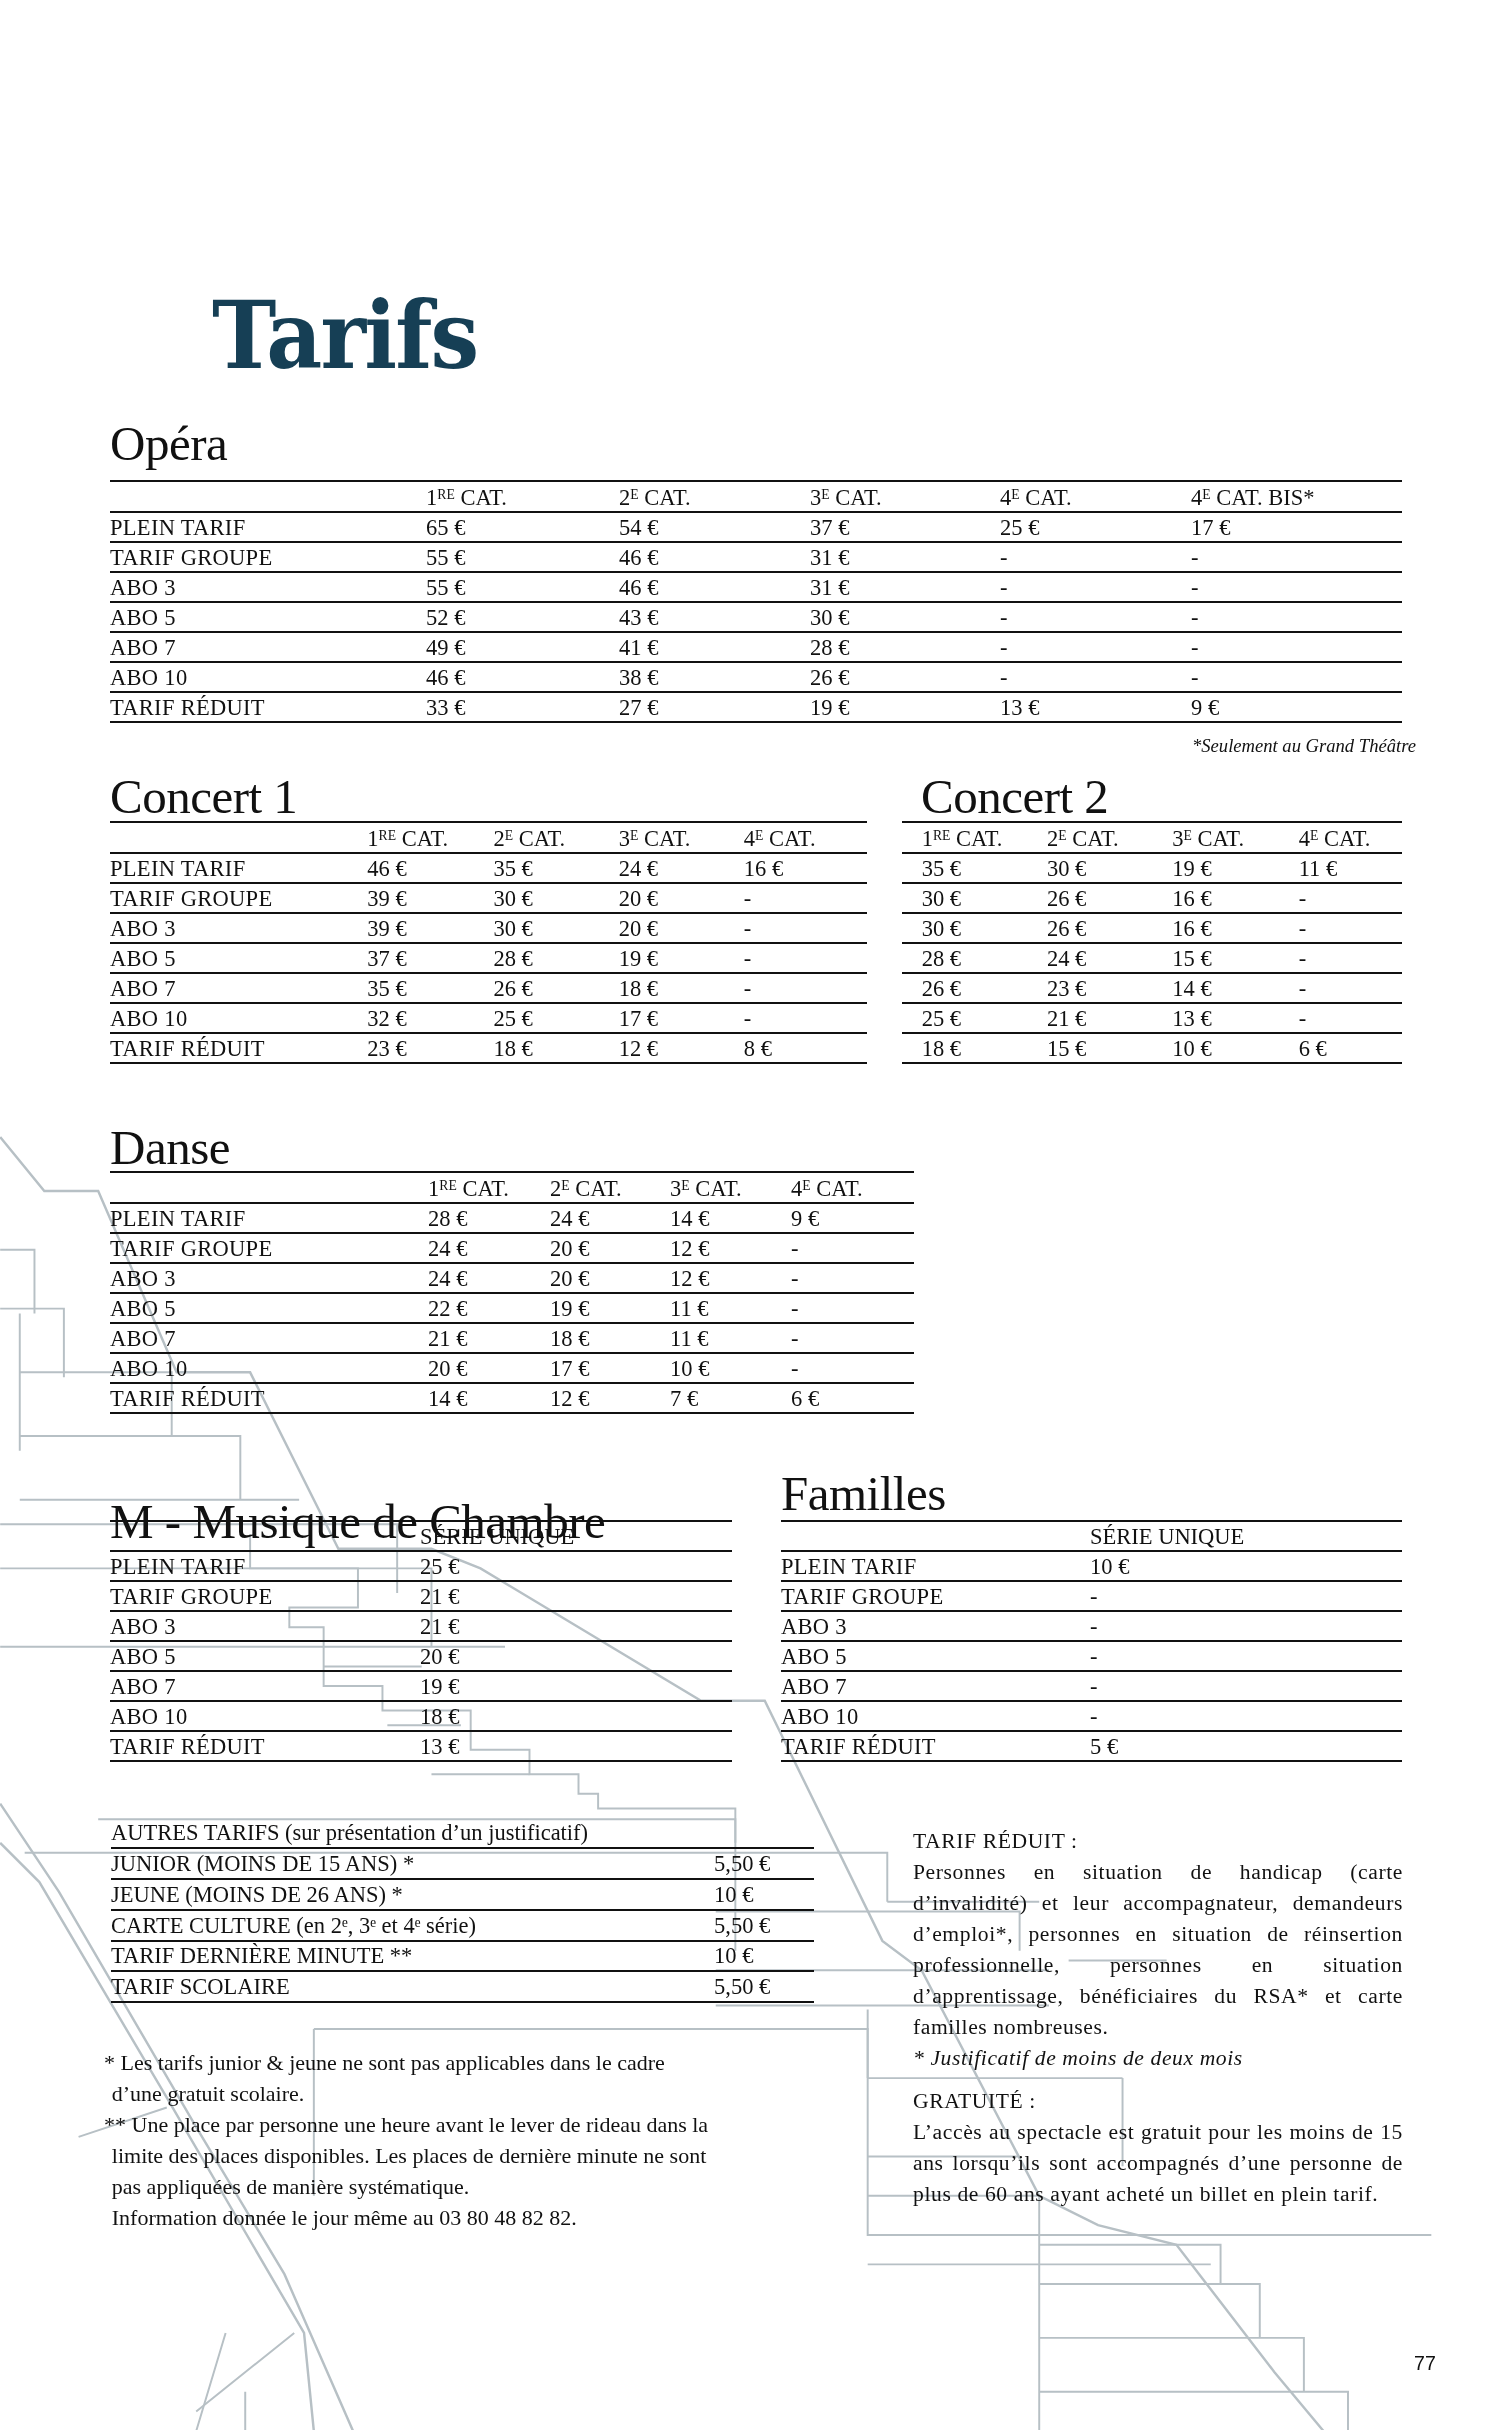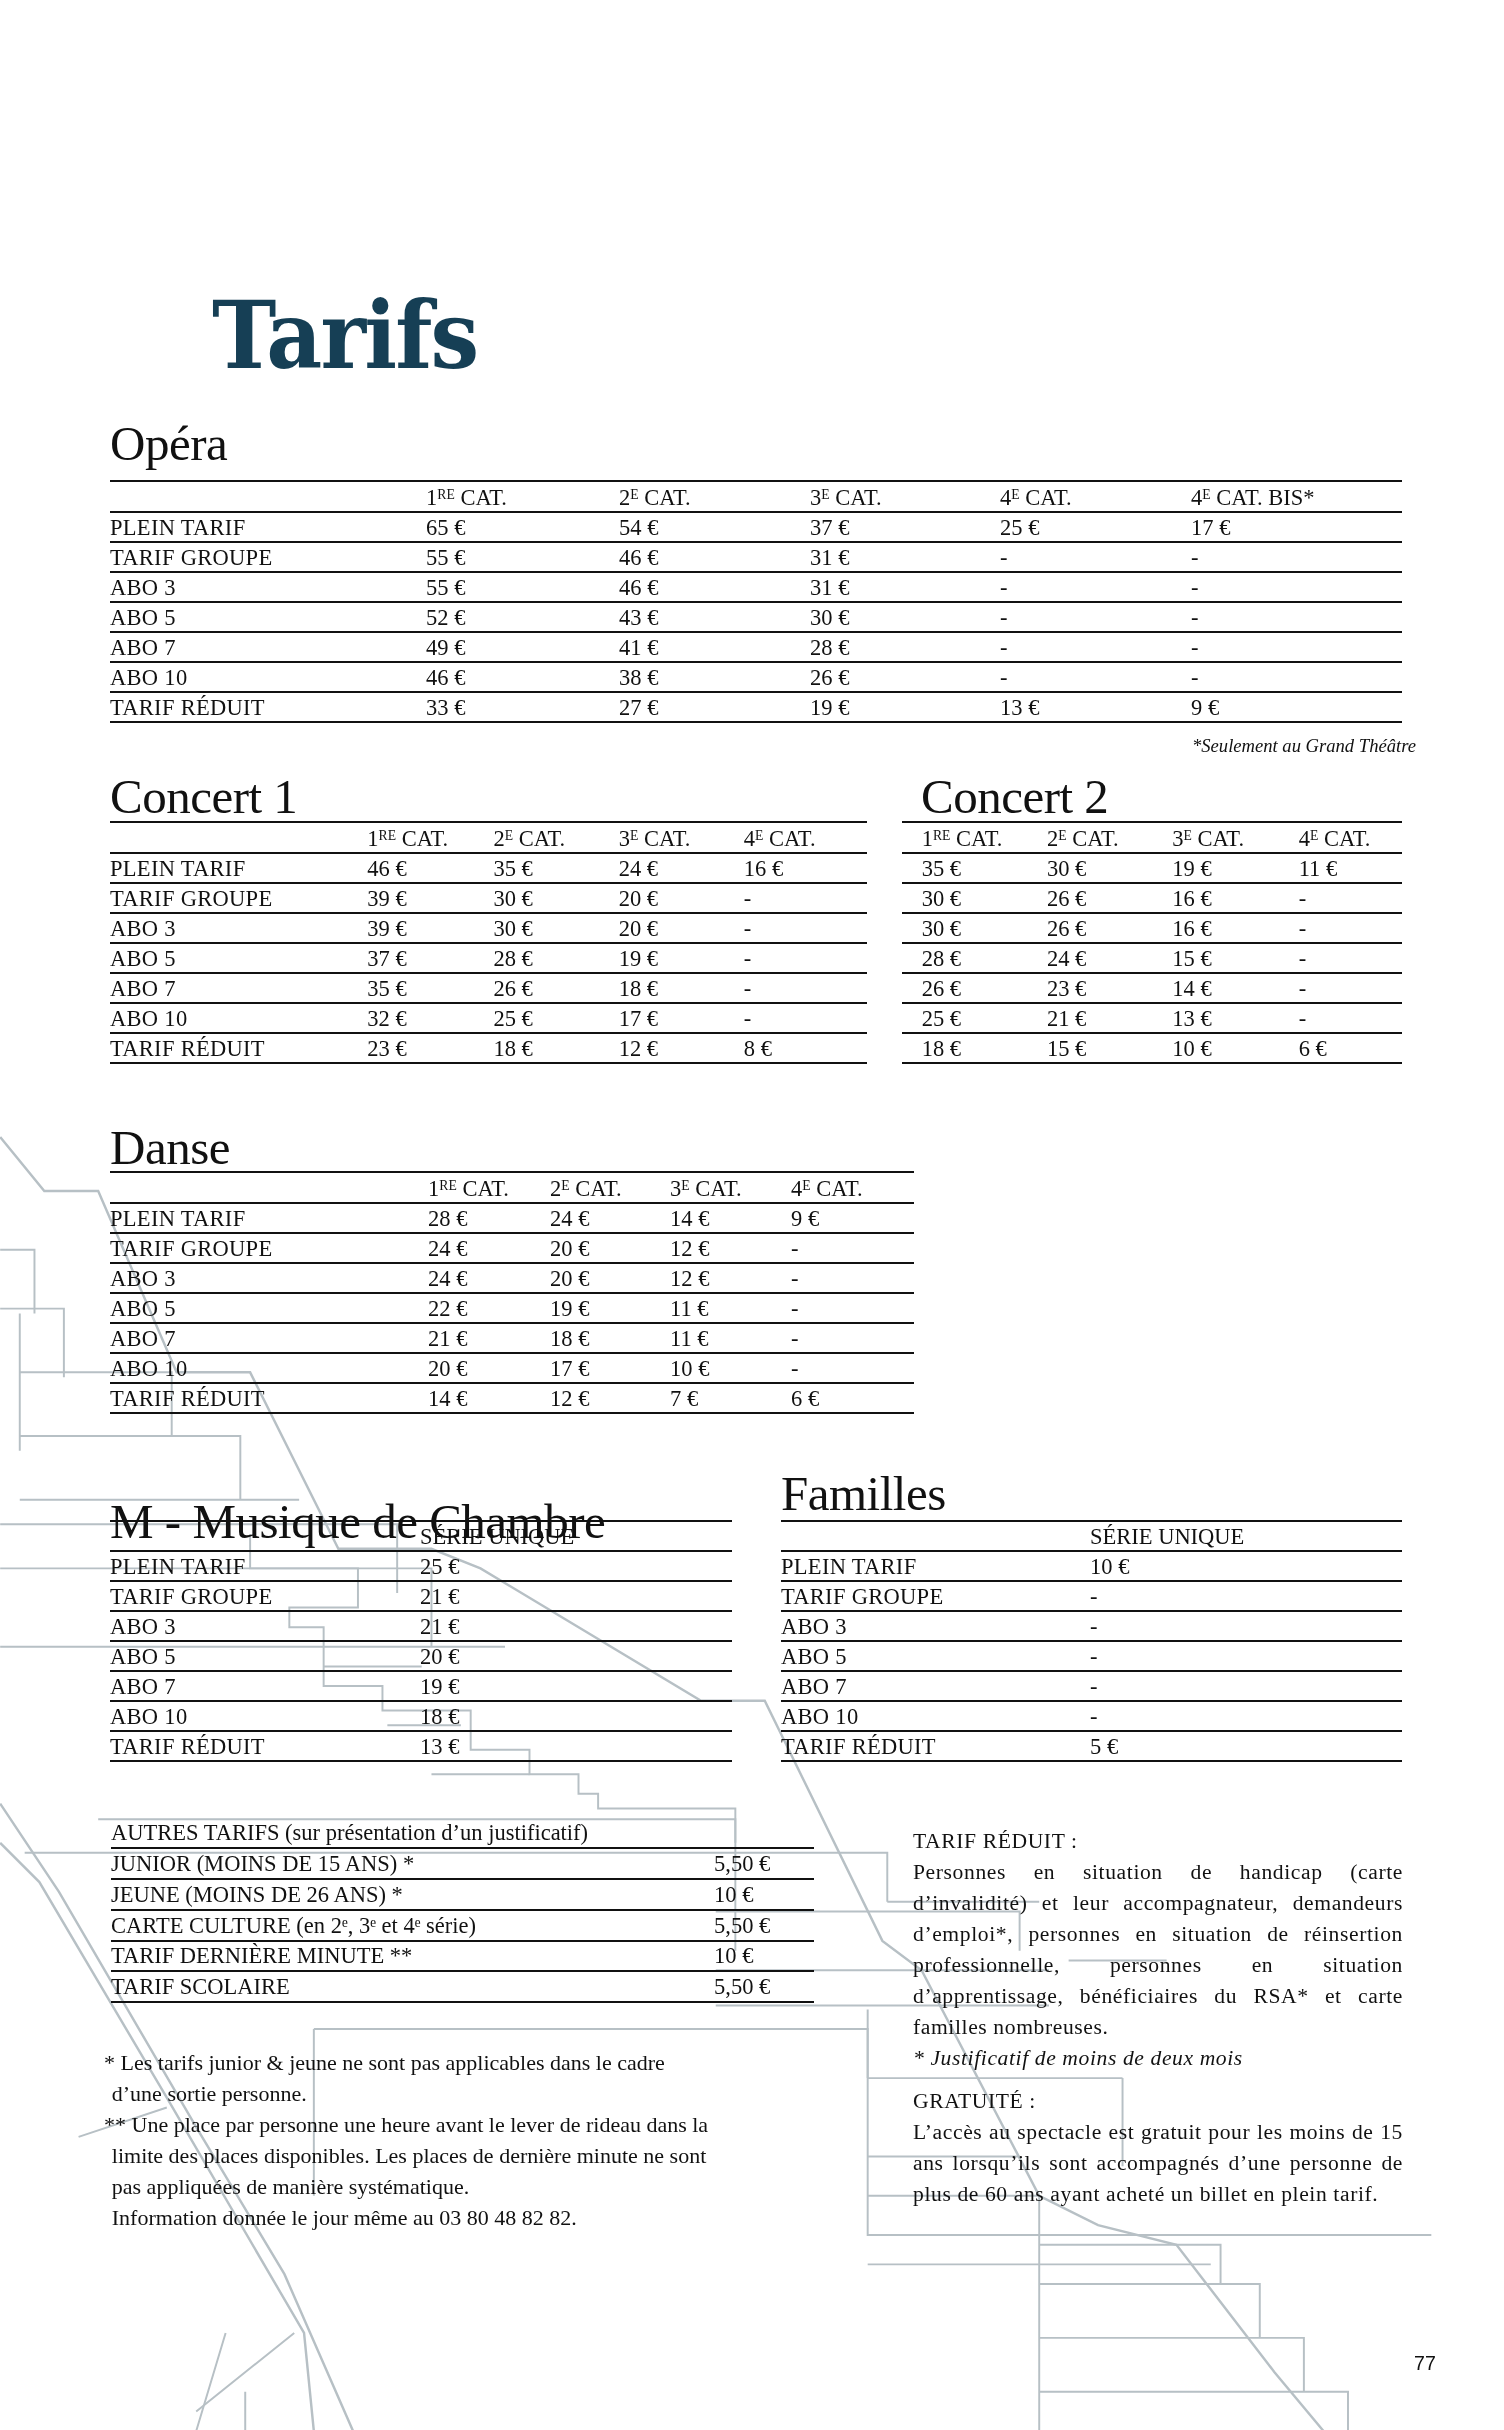--- a/index.html
+++ b/index.html
@@ -432,21 +432,21 @@
   <div class="row" style="top:0;">AUTRES TARIFS (sur présentation d’un justificatif)</div>
 <div class="row" style="top: 31px;"><span>JUNIOR (MOINS DE 15 ANS) *</span><span class="val">5,50 €</span></div>
     <div class="row" style="top: 62px;"><span>JEUNE (MOINS DE 26 ANS) *</span><span class="val">10 €</span></div>
     <div class="row" style="top: 93px;"><span>CARTE CULTURE (en 2ᵉ, 3ᵉ et 4ᵉ série)</span><span class="val">5,50 €</span></div>
     <div class="row" style="top: 123px;"><span>TARIF DERNIÈRE MINUTE **</span><span class="val">10 €</span></div>
     <div class="row" style="top: 154px;"><span>TARIF SCOLAIRE</span><span class="val">5,50 €</span></div>
   </div>
 
 <div class="abs notes" id="notes" style="left:104px; top:2047px; width:716px;">
     <div>* Les tarifs junior &amp; jeune ne sont pas applicables dans le cadre</div>
-    <div style="padding-left: 7.8px;">d’une sortie personne.</div>
+    <div style="padding-left: 7.8px;">d’une gratuit scolaire.</div>
     <div>** Une place par personne une heure avant le lever de rideau dans la</div>
     <div style="padding-left: 7.8px;">limite des places disponibles. Les places de dernière minute ne sont</div>
     <div style="padding-left: 7.8px;">pas appliquées de manière systématique.</div>
     <div style="padding-left: 7.8px;">Information donnée le jour même au 03 80 48 82 82.</div>
   </div>
 
 <div class="abs rightcol" style="left:913px; top:1826px; width:490px;">
   <div>TARIF RÉDUIT :</div>
   <div>Personnes en situation de handicap (carte d’invalidité) et leur accompagnateur, demandeurs d’emploi*, personnes en situation de réinsertion professionnelle, personnes en situation d’apprentissage, bénéficiaires du RSA* et carte familles nombreuses.</div>
   <div style="font-style:italic;">* Justificatif de moins de deux mois</div>

